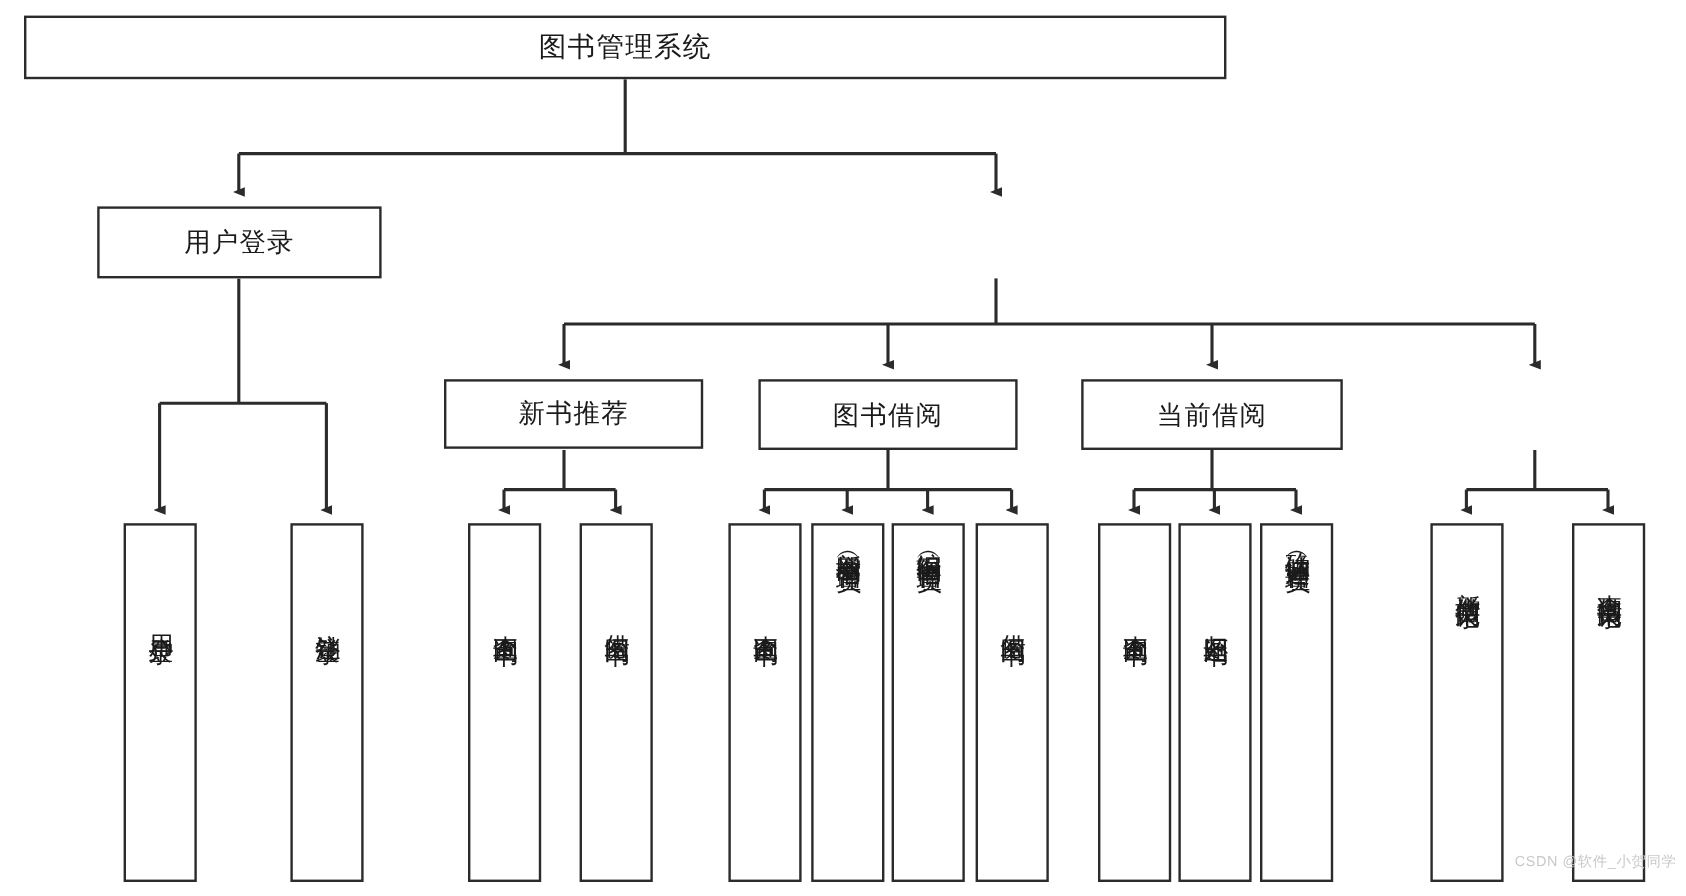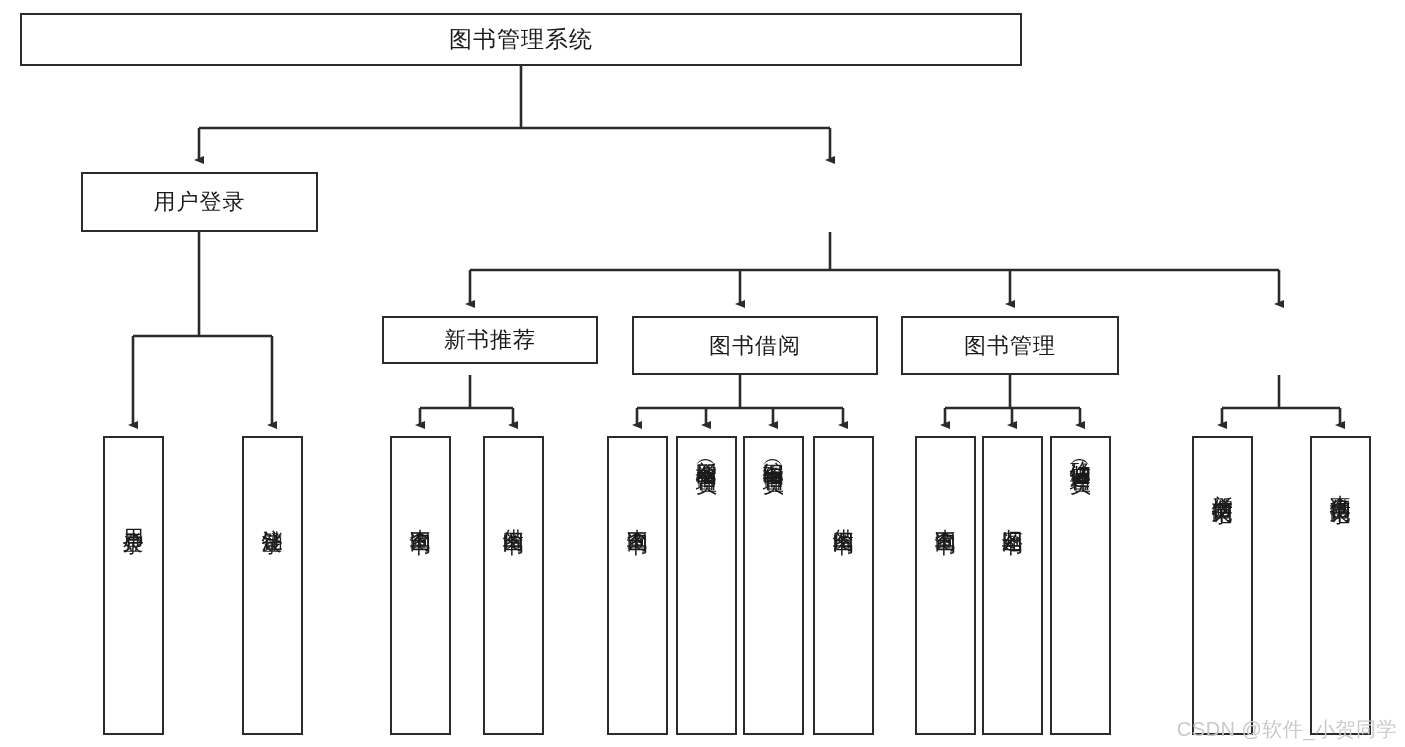--- a/index.html
+++ b/index.html
@@ -36,22 +36,22 @@
   .vtext{
     writing-mode:vertical-rl;
     text-orientation:upright;
     line-height:1.12;
     letter-spacing:2px;
     white-space:nowrap;
     display:block;
   }
   .watermark{
     position:absolute;
-    right:8px;bottom:4px;
-    font-size:20px;
+    right:8px;bottom:20px;
+    font-size:12px;
     color:#c9c9c9;
     letter-spacing:0.5px;
     white-space:nowrap;
     pointer-events:none;
   }
 </style>
 </head>
 <body>
 
 <div id="canvas">
@@ -109,30 +109,30 @@
 
   <div class="node h root" style="left:20px;top:13px;width:1002px;height:53px;">
     <span>图书管理系统</span>
   </div>
 
   <div class="node h" style="left:81px;top:172px;width:237px;height:60px;">
     <span>用户登录</span>
   </div>
 
 
-  <div class="node h" style="left:382px;top:316px;width:216px;height:48px;font-family:Liberation Mono, monospace;">
+  <div class="node h" style="left:370px;top:316px;width:216px;height:58px;font-family:Liberation Mono, monospace;">
     <span>新书推荐</span>
   </div>
 
-  <div class="node h" style="left:632px;top:316px;width:246px;height:59px;">
+  <div class="node h" style="left:632px;top:316px;width:216px;height:59px;">
     <span>图书借阅</span>
   </div>
 
   <div class="node h" style="left:901px;top:316px;width:218px;height:59px;">
-    <span>图书管理</span>
+    <span>当前借阅</span>
   </div>
 
 
   <div class="node v" style="left:103px;top:436px;width:61px;height:299px;padding-top:74px;">
     <span class="vtext">用户登录</span>
   </div>
 
   <div class="node v" style="left:242px;top:436px;width:61px;height:299px;padding-top:74px;">
     <span class="vtext">注销登录</span>
   </div>

